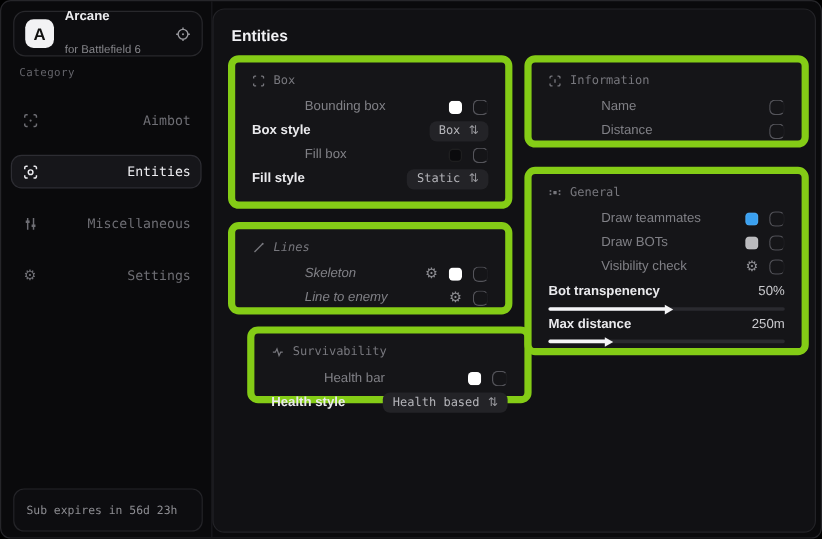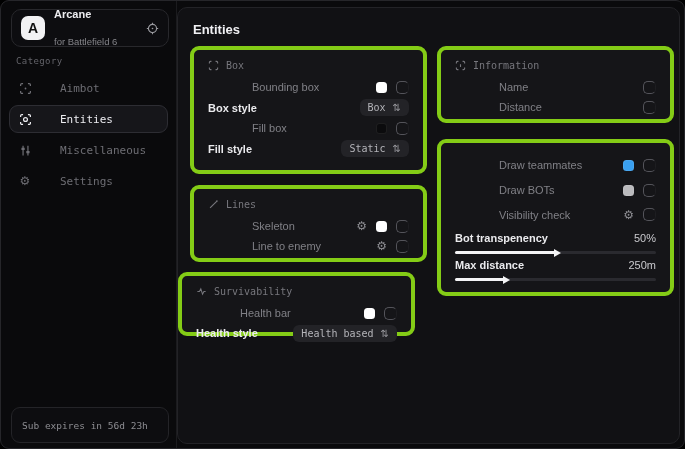--- a/index.html
+++ b/index.html
@@ -25,44 +25,44 @@
     color:#111; font-weight:bold; font-size:14px; flex:0 0 auto; }
   .app-text{ flex:1; line-height:1.15; }
   .app-name{ color:#ececef; font-size:11px; font-weight:bold; }
   .app-sub{ color:#85858a; font-size:9.5px;margin-top:16px; }
   .target-btn{ color:#9a9a9f; display:flex; }
 
   .category{ position:absolute; left:15px; top:55px; font-size:9px;
     color:#64646a; letter-spacing:.4px; }
 
   .nav{ position:absolute; left:0; top:70px; width:100%; }
-  .nav-item{ position:relative; height:28px; margin:3px 8px;
+  .nav-item{ position:relative; height:28px; margin:15px 8px;
     display:flex; align-items:center; gap:28px; padding:0 8px;
-    color:#6e6e74; font-size:11px; border:1px solid transparent; border-radius:9px; }
+    color:#6e6e74; font-size:11px; border:1px solid transparent; border-radius:9px;justify-content:space-between; }
   .nav-item.active{ background:#16161a; border-color:#2d2d33; color:#ececf0; }
   .nav-item .ni{ display:flex; width:14px; justify-content:center; color:inherit; }
   .gear-glyph{ font-size:12px; line-height:1; font-family:"DejaVu Sans", sans-serif; }
 
   .footer-card{ position:absolute; left:10px; top:406px; width:158px; height:36px;
     border:1px solid #242428; border-radius:9px; background:#0d0d10;
     padding:4px 10px; display:flex; flex-direction:column; justify-content:center; gap:1px; }
   .footer-line1{ color:#8d8d92; font-size:9.5px; }
   .footer-line2{ color:#d9d9dd; font-size:9px; font-weight:bold; }
 
   
   .main{ position:absolute; left:176px; top:6px; width:503px; height:437px;
     background:#111114; border:1px solid #232327; border-radius:10px; }
   .main-title{ position:absolute; left:15px; top:14px; color:#f0f0f3;
     font-size:13px; font-weight:bold; }
 
-  .panel{ position:absolute; background:#151518; border:4px solid #84cc16;
+  .panel{ position:absolute; background:#151518; border:6px solid #84cc16;
     border-radius:9px; padding:10px 14px 11px; display:flex; flex-direction:column; }
   .p-box    { left:12px;  top:38px;  width:237px; height:128px; }
-  .p-lines  { left:12px;  top:177px; width:237px; height:77px; }
-  .p-surv   { left:0;  top:264px; width:237px; height:64px; }
+  .p-lines  { left:12px;  top:177px; width:237px; height:77px;font-style:italic; }
+  .p-surv   { left:28px;  top:264px; width:237px; height:64px; }
   .p-info   { left:259px; top:38px;  width:237px; height:77px; }
   .p-general{ left:259px; top:131px; width:237px; height:157px; }
 
   .p-head{ display:flex; align-items:center; gap:7px; color:#77777d;
     font-size:10px; margin-bottom:6px; }
   .p-head svg{ flex:0 0 auto; }
 
   .row{ display:flex; align-items:center; justify-content:space-between;
     flex:1; min-height:20px; }
   .lbl-dim{ color:#808086; font-size:11px;margin-left:44px; }
@@ -257,20 +257,30 @@
       </div>
       <div class="row">
         <span class="lbl-dim">Distance</span>
         <span class="ctrls">
             <span class="cb"></span>
           </span>
       </div>
     </div>
 
     <div class="panel p-general">
+      <div class="p-head mono">
+        <svg width="11" height="11" viewBox="0 0 16 16" fill="currentColor">
+          <rect x="6" y="6" width="4" height="4" rx="0.5"></rect>
+          <rect x="1.5" y="5" width="2" height="2"></rect>
+            <rect x="1.5" y="9" width="2" height="2"></rect>
+          <rect x="12.5" y="5" width="2" height="2"></rect>
+            <rect x="12.5" y="9" width="2" height="2"></rect>
+        </svg>
+        <span>General</span>
+      </div>
       <div class="row">
         <span class="lbl-dim">Draw teammates</span>
         <span class="ctrls">
           <span class="sw" style="background: rgb(58, 160, 240);"></span>
           <span class="cb"></span>
         </span>
       </div>
       <div class="row">
         <span class="lbl-dim">Draw BOTs</span>
         <span class="ctrls">

